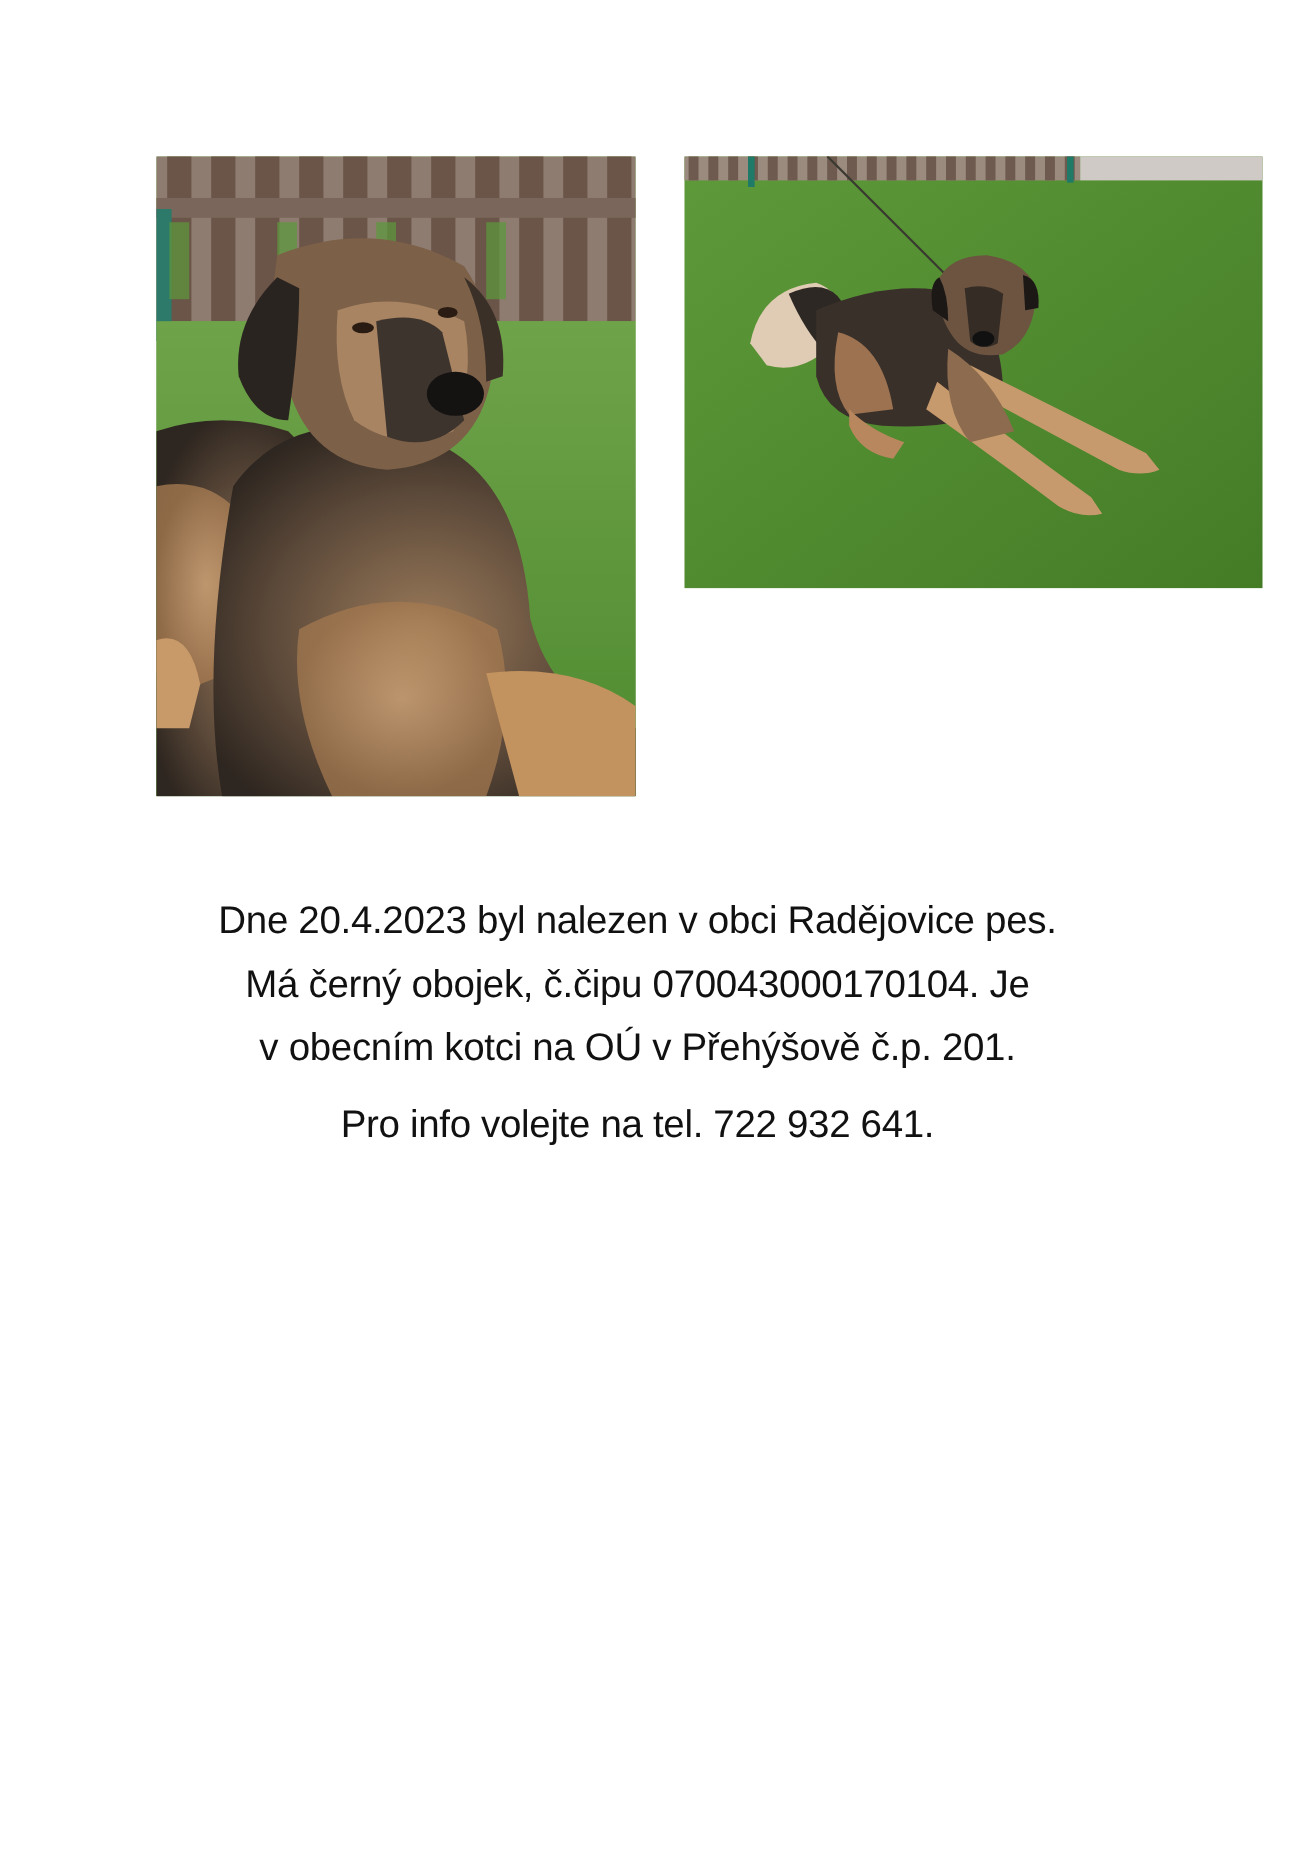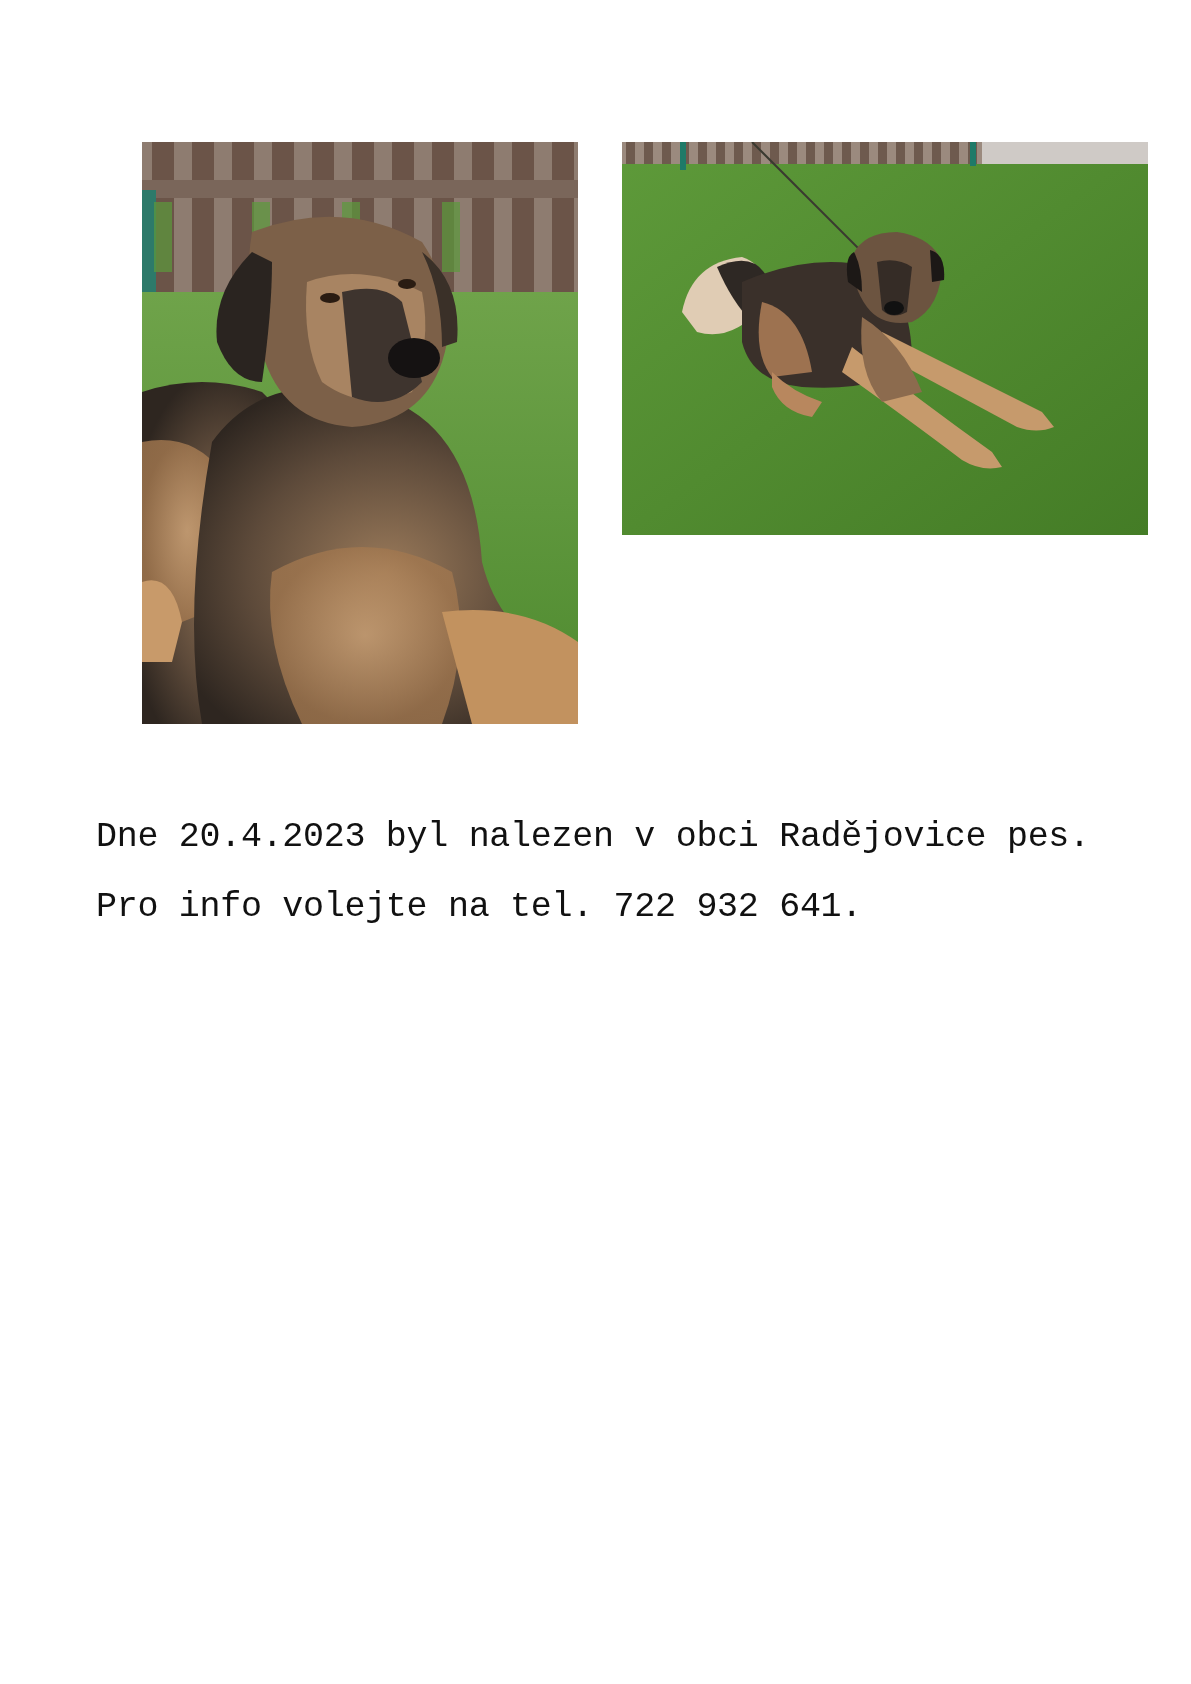--- a/index.html
+++ b/index.html
@@ -2,21 +2,21 @@
 <html><head>
   <meta charset="utf-8">
   <style>
     html, body { margin:0; padding:0; background:#ffffff; }
     body { width:1191px; height:1684px; position:relative; overflow:hidden;
            font-family:"Liberation Sans", "DejaVu Sans", sans-serif; color:#111; }
     .photo { position:absolute; overflow:hidden; }
     .photo svg { display:block; width:100%; height:100%; }
     #photo1 { left:142px; top:142px; width:436px; height:582px; }
     #photo2 { left:622px; top:142px; width:526px; height:393px; }
-    .text-block { position:absolute; left:96px; width:991px; top:808px; text-align:left;font-family:Liberation Mono, monospace; }
+    .text-block { position:absolute; left:84px; width:991px; top:808px; text-align:center; }
     .line { font-size:35px; line-height:58px; letter-spacing:-0.3px; white-space:nowrap; }
     .contact { margin-top:12px; }
   </style>
 </head>
 <body>
 
 <div id="photo1" class="photo" aria-label="Close-up of a fluffy black-and-tan dog lying on grass in front of a wooden fence">
   <svg viewBox="0 0 436 582" preserveAspectRatio="none">
     <defs>
       <linearGradient id="g1grass" x1="0" y1="0" x2="0" y2="1">
@@ -121,14 +121,16 @@
     <path d="M232 110 Q222 115 226 140 L240 150 Q240 125 232 110 Z" fill="#1c1816"></path>
     <path d="M308 108 Q324 112 322 138 L310 140 Z" fill="#1c1816"></path>
     <path d="M255 120 Q275 115 290 125 L285 170 Q270 178 260 168 Z" fill="#352c26"></path>
     <ellipse cx="272" cy="166" rx="10" ry="7" fill="#111"></ellipse>
     <path d="M240 175 Q280 200 300 250 L260 260 Q235 230 240 175 Z" fill="#8c6b4e"></path>
   </svg>
 </div>
 
 <div class="text-block">
   <div class="line">Dne 20.4.2023 byl nalezen v obci Radějovice pes.</div>
+  <div class="line">Má černý obojek, č.čipu 070043000170104. Je</div>
+  <div class="line">v obecním kotci na OÚ v Přehýšově č.p. 201.</div>
   <div class="line contact">Pro info volejte na tel. 722 932 641.</div>
 </div>
 
 </body></html>

